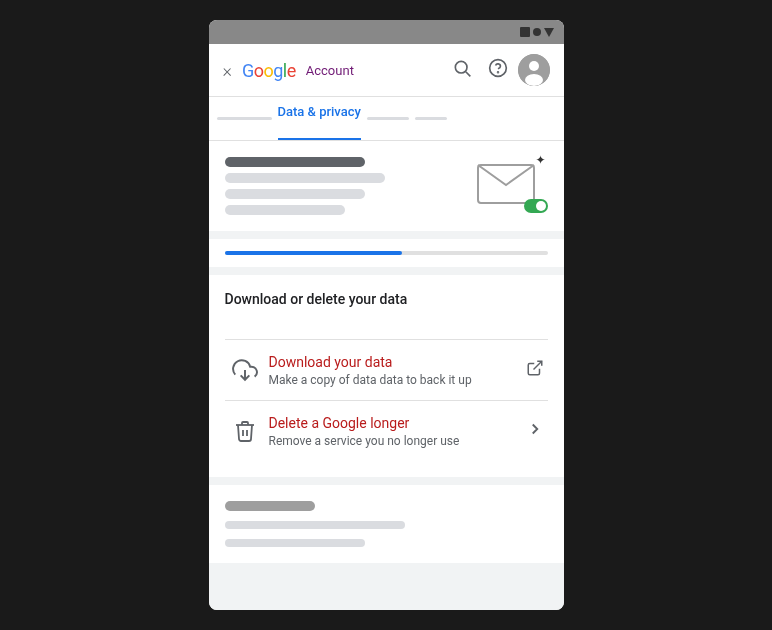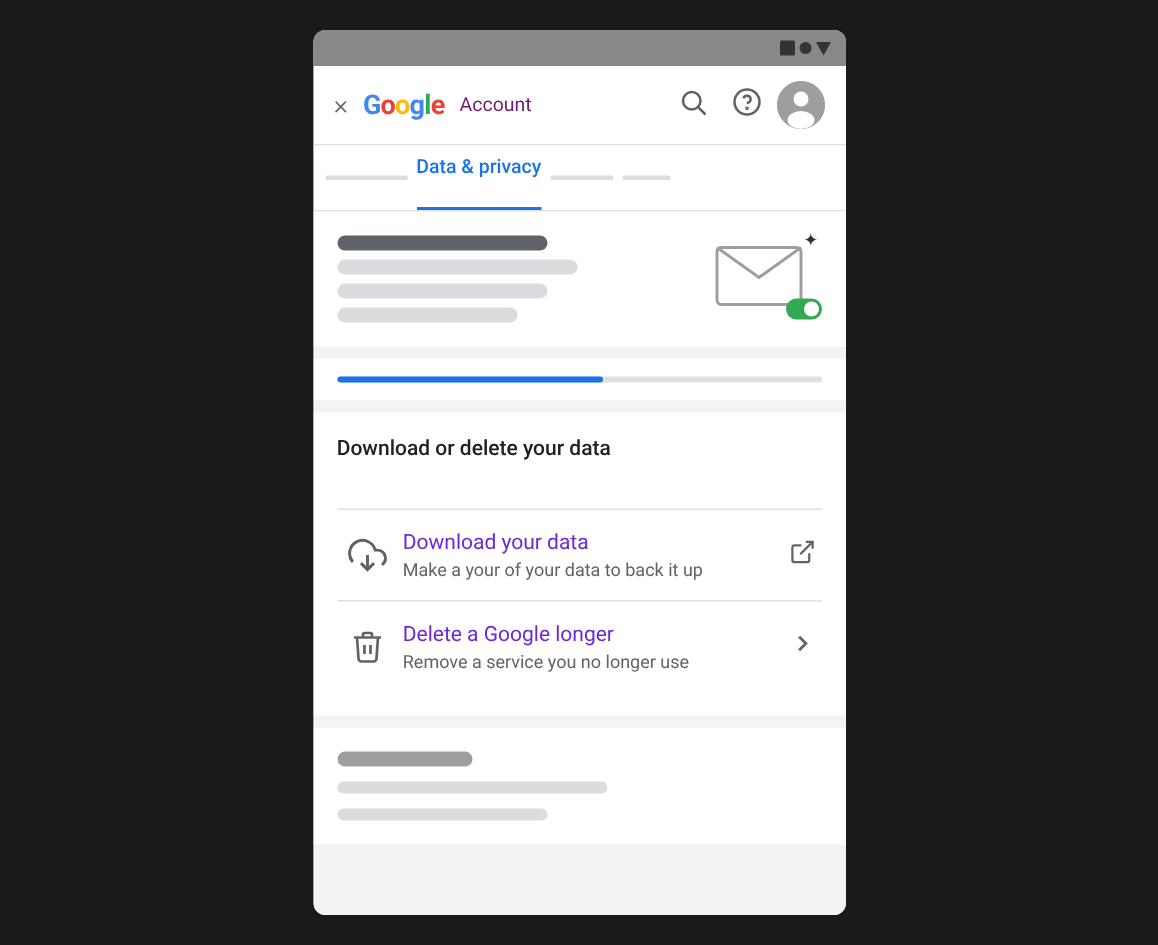--- a/index.html
+++ b/index.html
@@ -70,21 +70,21 @@
       border-bottom: 1px solid #e0e0e0;
     }
     .close-btn {
       color: #5f6368;
       font-size: 18px;
       cursor: pointer;
       font-weight: 300;
     }
     .google-logo {
       font-size: 18px;
-      font-weight: 700;
+      font-weight: 400;
       letter-spacing: -0.5px;
     }
     .g-blue { color: #4285f4; }
     .g-red { color: #ea4335; }
     .g-yellow { color: #fbbc05; }
     .g-green { color: #34a853; }
 
     .account-text {
       font-size: 13px;
       color: #701a75;
@@ -273,21 +273,21 @@
     }
     .item-text {
       flex: 1;
       display: flex;
       flex-direction: column;
       gap: 3px;
       padding-left: 4px;
     }
     .item-title {
       font-size: 14px;
-      color: #6d28d9;
+      color: #b91c1c;
       font-weight: 400;
     }
     .item-subtitle {
       font-size: 12px;
       color: #5f6368;
     }
     .item-action {
       color: #5f6368;
       font-size: 18px;
       padding: 4px;
@@ -401,21 +401,21 @@
         <div class="list-item">
           <div class="item-icon">
             <svg width="26" height="26" viewBox="0 0 24 24" fill="none" stroke="#5f6368" stroke-width="1.8">
               <polyline points="8 17 12 21 16 17"></polyline>
               <line x1="12" y1="12" x2="12" y2="21"></line>
               <path d="M20.88 18.09A5 5 0 0018 9h-1.26A8 8 0 103 16.29"></path>
             </svg>
           </div>
           <div class="item-text">
             <span class="item-title">Download your data</span>
-            <span class="item-subtitle">Make a your of your data to back it up</span>
+            <span class="item-subtitle">Make a copy of data data to back it up</span>
           </div>
           <div class="item-action">
             <svg width="18" height="18" viewBox="0 0 24 24" fill="none" stroke="#5f6368" stroke-width="2">
               <path d="M18 13v6a2 2 0 01-2 2H5a2 2 0 01-2-2V8a2 2 0 012-2h6"></path>
               <polyline points="15 3 21 3 21 9"></polyline>
               <line x1="10" y1="14" x2="21" y2="3"></line>
             </svg>
           </div>
         </div>
 

